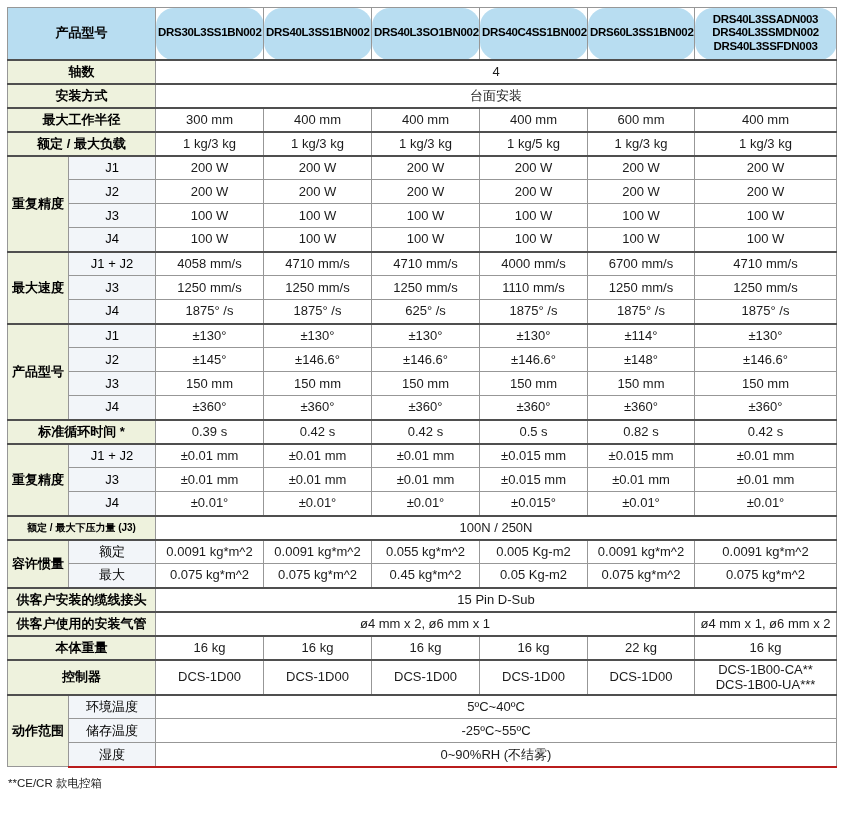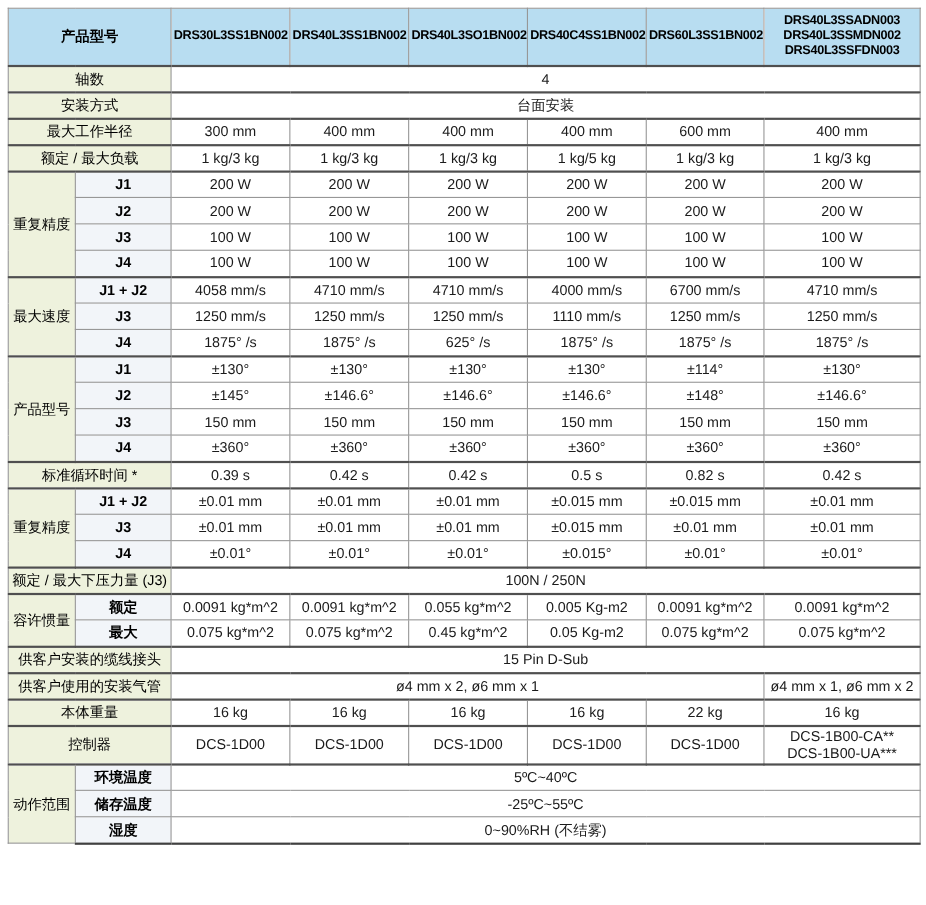--- a/index.html
+++ b/index.html
@@ -24,26 +24,26 @@
     font-size: 13px;
     line-height: 1.2;
     padding: 1px 2px;
     overflow: hidden;
     white-space: nowrap;
   }
   tr { height: 24px; }
   tr.hdr { height: 52px; }
   tr.ctl { height: 34px; }
   tr.g > td { border-top: 2px solid #4f4f4f; }
-  tr.last > td { border-bottom: 2px solid #404040; }
+  tr.last > td { border-bottom: 2px solid #b91c1c; }
   .blue { background: #b8ddf1; font-weight: bold; color: #000; }
-  .model { font-size: 11.5px; letter-spacing: -0.3px; }
-  .lbl  { background: #eef2dd; font-weight: normal; color: #000; }
-  .lbl.tight { font-size: 13px; }
-  .sub  { background: #f2f5f9; font-weight: bold; color: #000; }
+  .model { font-size: 11.5px; letter-spacing: -0.3px; border-radius: 18px; }
+  .lbl  { background: #eef2dd; font-weight: bold; color: #000; }
+  .lbl.tight { font-size: 10px; }
+  .sub  { background: #f2f5f9; font-weight: normal; color: #000; }
   .val  { background: #ffffff; }
   .footnotes {
     margin: 8px 0 0 1px;
     font-size: 11.5px;
     line-height: 1.32;
     color: #1b1b1b;
   }
   .footnotes div { white-space: nowrap; }
 </style>
 </head>
@@ -319,14 +319,15 @@
         <td class="val" colspan="6">-25ºC~55ºC</td>
       </tr>
       <tr class="last">
         <td class="sub">湿度</td>
         <td class="val" colspan="6">0~90%RH (不结雾)</td>
       </tr>
     </tbody>
   </table>
 
   <div class="footnotes">
+    <div>**CE/CR 款电控箱</div>
   </div>
 </div>
 
 </body></html>

